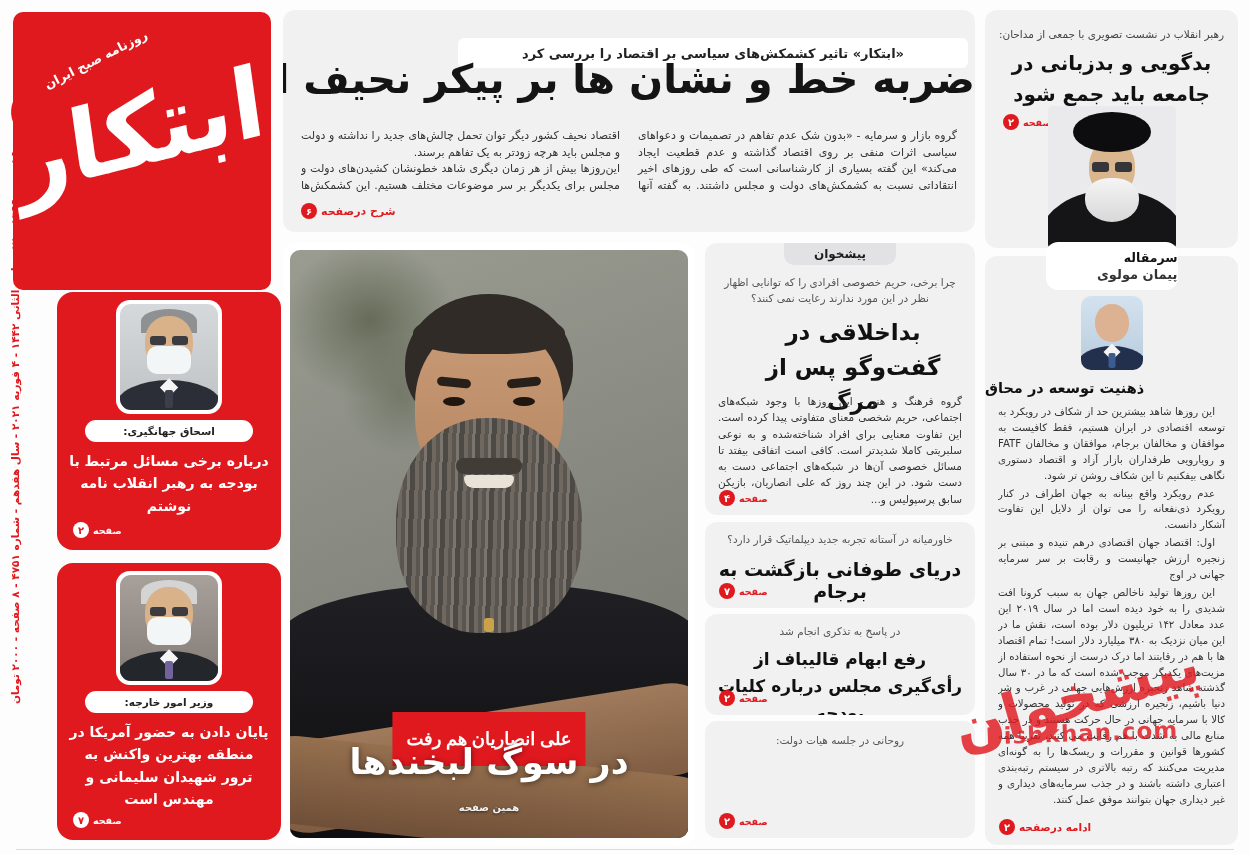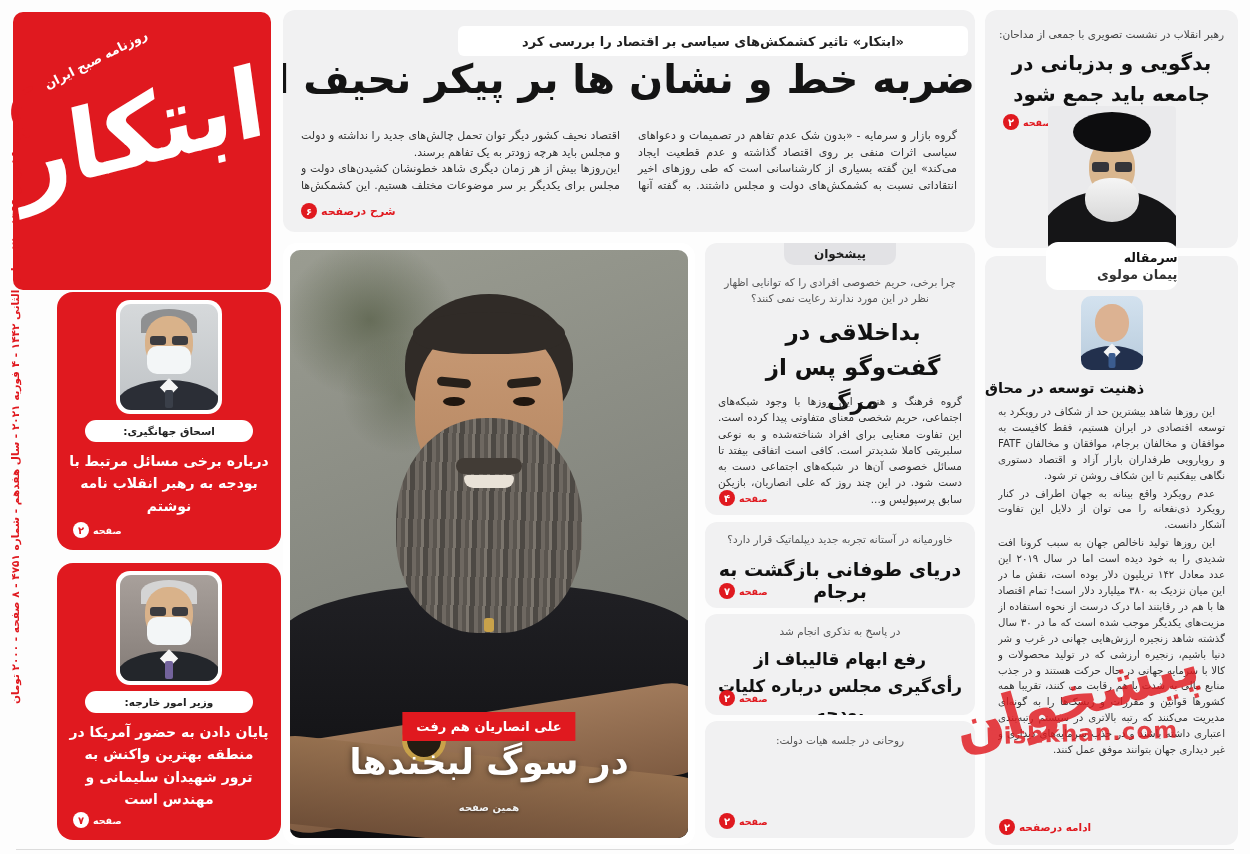--- a/index.html
+++ b/index.html
@@ -26,21 +26,21 @@
   .badge .lbl{font-size:9.5px;font-weight:bold;}
   .badge .num{width:16px;height:16px;border-radius:50%;display:flex;align-items:center;
               justify-content:center;font-size:10px;font-weight:bold;}
   .on-gray .lbl{color:var(--accent);}
   .on-gray .num{background:var(--accent);color:#fff;}
   .on-red .lbl{color:#fff;}
   .on-red .num{background:#fff;color:var(--accent);}
 
   
   #lead-card{left:283px;top:10px;width:692px;height:222px;}
-  .kicker-band{position:absolute;top:16px;left:175px;right:7px;height:30px;background:#fff;
+  .kicker-band{position:absolute;top:28px;left:175px;right:7px;height:30px;background:#fff;
                border-radius:6px;display:flex;align-items:center;justify-content:center;
                font-size:13px;font-weight:bold;color:#222;}
   .lead-headline{position:absolute;top:46px;left:0;right:0;margin:0;text-align:center;
                  font-size:40px;font-weight:bold;color:var(--ink);white-space:nowrap;letter-spacing:-.5px;}
   .lead-lede{position:absolute;top:118px;left:18px;right:18px;height:74px;column-count:2;
              column-gap:18px;font-size:11px;line-height:1.5;text-align:justify;color:#333;overflow:hidden;}
   .lead-lede p{margin:0;}
   #lead-more{left:18px;bottom:13px;}
   #lead-more .lbl{font-size:11px;}
 
@@ -90,21 +90,21 @@
   .an-pendant{position:absolute;top:368px;left:50%;transform:translateX(-50%);width:10px;height:14px;
               background:#c9a24a;border-radius:3px;}
   .an-arm{position:absolute;border-radius:50px;}
   .an-arm.a1{left:-30px;top:462px;width:460px;height:92px;transform:rotate(-9deg);
              background:linear-gradient(#a07a5b,#7f5c42);}
   .an-arm.a2{left:-40px;top:506px;width:470px;height:88px;transform:rotate(6deg);
              background:linear-gradient(#95704f,#6f4f38);}
   .an-watch{position:absolute;left:112px;top:468px;width:34px;height:34px;border-radius:50%;
             background:#241c12;border:5px solid #c9a24a;}
   .an-tag{position:absolute;top:462px;left:50%;transform:translateX(-50%);background:var(--accent);
-          color:#fff;font-size:13px;font-weight:bold;padding:7px 14px;white-space:nowrap;}
+          color:#fff;font-size:18px;font-weight:bold;padding:16px 14px;white-space:nowrap;font-family:Liberation Serif, serif;}
   .an-headline{position:absolute;top:492px;left:0;right:0;text-align:center;color:#fff;font-size:35px;
                font-weight:bold;text-shadow:0 1px 6px rgba(0,0,0,.55);}
   .an-note{position:absolute;top:552px;left:0;right:0;text-align:center;color:#f2f2f2;font-size:10px;
            font-weight:bold;text-shadow:0 1px 3px rgba(0,0,0,.6);}
 
   
   .pk-card{left:705px;width:270px;}
   #pk-0{top:243px;height:272px;}
   #pk-1{top:522px;height:86px;}
   #pk-2{top:614px;height:101px;}
@@ -357,20 +357,21 @@
     <div class="molavi">
       <div class="mv-head"></div>
       <div class="mv-suit"></div>
       <div class="mv-shirt"></div>
       <div class="mv-tie"></div>
     </div>
     <h3 class="ed-title">ذهنیت توسعه در محاق</h3>
     <div class="ed-body">
       <p>این روزها شاهد بیشترین حد از شکاف در رویکرد به توسعه اقتصادی در ایران هستیم، فقط کافیست به موافقان و مخالفان برجام، موافقان و مخالفان FATF و رویارویی طرفداران بازار آزاد و اقتصاد دستوری نگاهی بیفکنیم تا این شکاف روشن تر شود.</p>
       <p>عدم رویکرد واقع بینانه به جهان اطراف در کنار رویکرد ذی‌نفعانه را می توان از دلایل این تفاوت آشکار دانست.</p>
+      <p>اول: اقتصاد جهان اقتصادی درهم تنیده و مبتنی بر زنجیره ارزش جهانیست و رقابت بر سر سرمایه جهانی در اوج</p>
       <p>این روزها تولید ناخالص جهان به سبب کرونا افت شدیدی را به خود دیده است اما در سال ۲۰۱۹ این عدد معادل ۱۴۲ تریلیون دلار بوده است، نقش ما در این میان نزدیک به ۳۸۰ میلیارد دلار است! تمام اقتصاد ها با هم در رقابتند اما درک درست از نحوه استفاده از مزیت‌های یکدیگر موجب شده است که ما در ۳۰ سال گذشته شاهد زنجیره ارزش‌هایی جهانی در غرب و شر دنیا باشیم، زنجیره ارزشی که در تولید محصولات و کالا با سرمایه جهانی در حال حرکت هستند و در جذب منابع مالی به شدت با هم رقابت می کنند، تقریبا همه کشورها قوانین و مقررات و ریسک‌ها را به گونه‌ای مدیریت می‌کنند که رتبه بالاتری در سیستم رتبه‌بندی اعتباری داشته باشند و در جذب سرمایه‌های دیداری و غیر دیداری جهان بتوانند موفق عمل کنند.</p>
     </div>
     <div class="badge on-gray ed-badge">
       <span class="lbl">ادامه درصفحه</span>
       <span class="num">۲</span>
     </div>
   </div>
 
   <div class="wm">
     <div class="wm-fa">پیشخوان</div>

